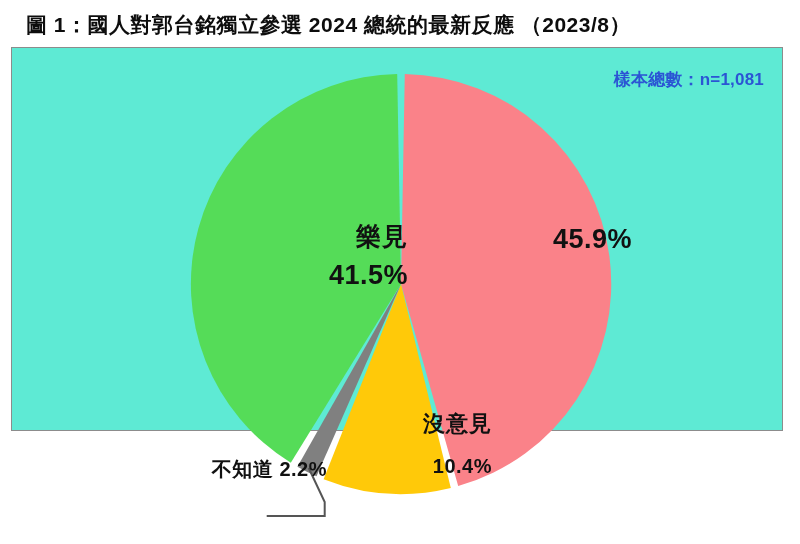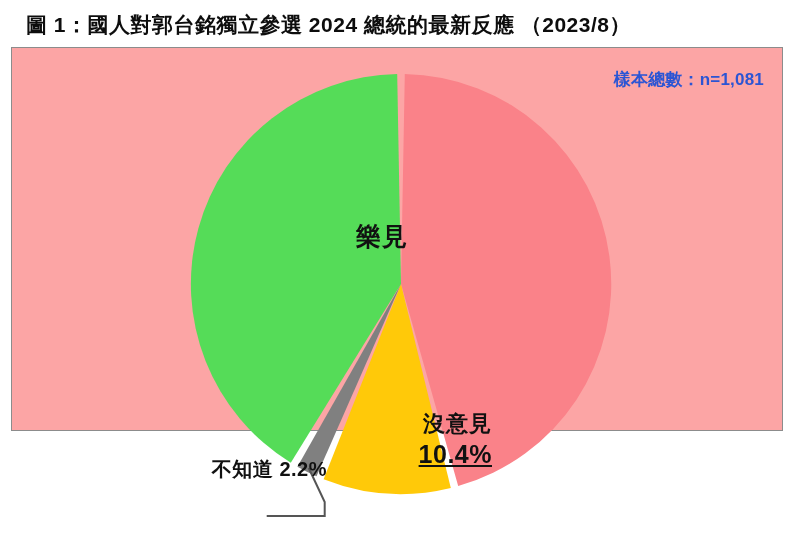--- a/index.html
+++ b/index.html
@@ -36,21 +36,21 @@
   }
 
   
   #plot-frame {
     position: absolute;
     left: 11px;
     top: 47px;
     width: 772px;
     height: 384px;
     border: 1.5px solid #8c8c8c;
-    background: #fca5a5;
+    background: #5eead4;
     box-sizing: border-box;
     padding-left: 24px;
   }
 
   
   #sample-size {
     position: absolute;
     right: 18px;
     top: 20px;
     font-size: 17px;
@@ -87,21 +87,21 @@
     display: block;
     font-size: 27px;
     letter-spacing: 0.5px;
     margin-top: 6px;
   }
 
   #label-dislike { left: 400px; top: 168px; width: 220px; }
   #label-like    { left: 176px; top: 172px; width: 220px; }
   #label-noop    { left: 300px; top: 362px; width: 180px; }
   #label-noop .cat { font-size: 22px; }
-  #label-noop .pct { font-size: 25px; margin-top: 0; text-decoration: underline; }
+  #label-noop .pct { font-size: 20px; margin-top: 16px; }
 
   
   #label-unknown {
     position: absolute;
     left: 155px;
     top: 408px;
     width: 160px;
     text-align: right;
     font-size: 20px;
     font-weight: 700;
@@ -125,24 +125,26 @@
       <path id="slice-noopinion" fill="#ffc909" d="M 438.8 440.0 A 210 210 0 0 1 311.6 431.2 L 389 236 Z"></path>
       <path id="slice-unknown" fill="#808080" d="M 304.5 428.2 A 210 210 0 0 1 285.4 418.7 L 389 236 Z"></path>
       <path id="slice-like" fill="#55dc58" d="M 278.8 414.8 A 210 210 0 0 1 385.2 26.0 L 389 236 Z"></path>
     </g>
     <g>
       <polyline points="296.7,420.0 312.7,454.0 312.7,468.0 254.7,468.0" fill="none" stroke="#555555" stroke-width="2" stroke-linejoin="miter" stroke-linecap="butt"></polyline>
     </g>
   </svg>
 
   <div class="slice-label" id="label-dislike">
+    <span class="pct">45.9%</span>
   </div>
 
   <div class="slice-label" id="label-like">
     <span class="cat">樂見</span>
+    <span class="pct">41.5%</span>
   </div>
 
   <div class="slice-label" id="label-noop">
     <span class="cat">沒意見</span>
     <span class="pct">10.4%</span>
   </div>
 
   <div id="label-unknown">不知道 2.2%</div>
 
 </div>

